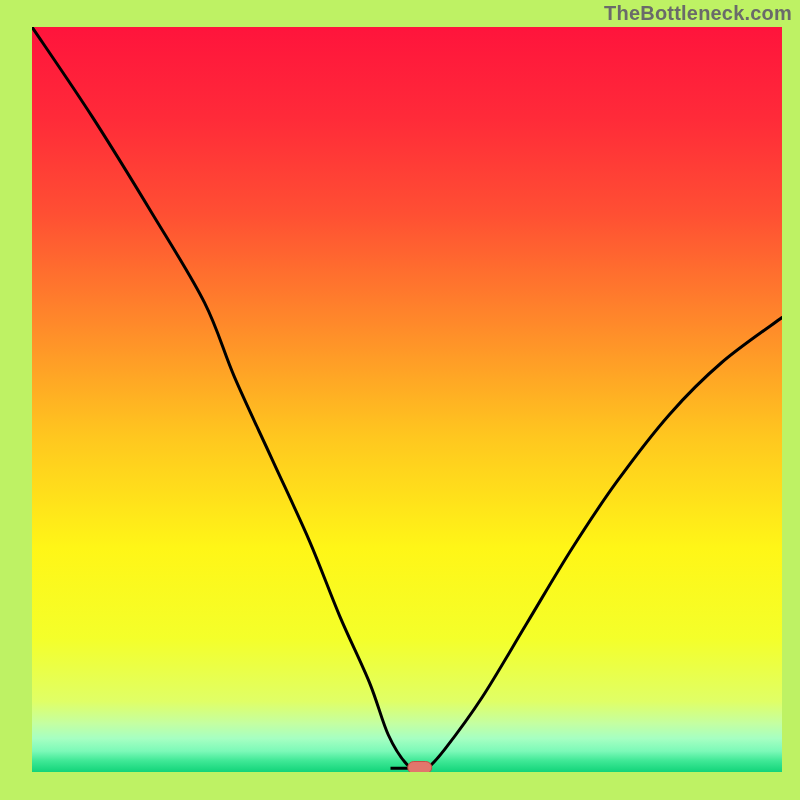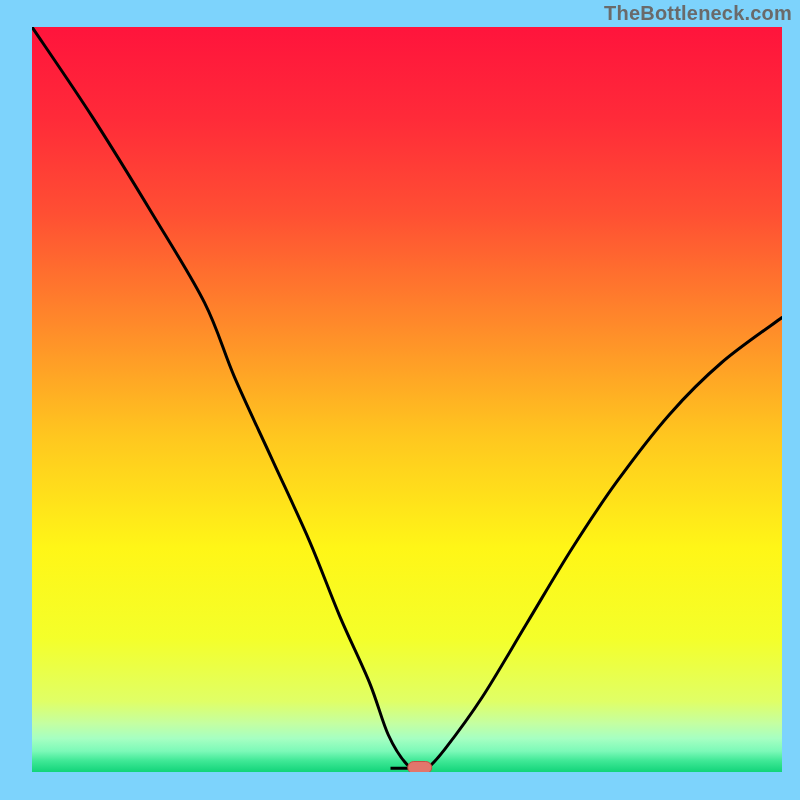--- a/index.html
+++ b/index.html
@@ -7,21 +7,21 @@
     padding: 0;
     width: 800px;
     height: 800px;
     background: #000;
     overflow: hidden;
   }
   .stage {
     position: relative;
     width: 800px;
     height: 800px;
-    background: #7dd3fc;
+    background: #bef264;
   }
   .attrib {
     position: absolute;
     top: 2px;
     right: 8px;
     font-family: Arial, Helvetica, sans-serif;
     font-size: 20px;
     font-weight: 600;
     color: #6a6a6a;
     letter-spacing: 0.2px;

